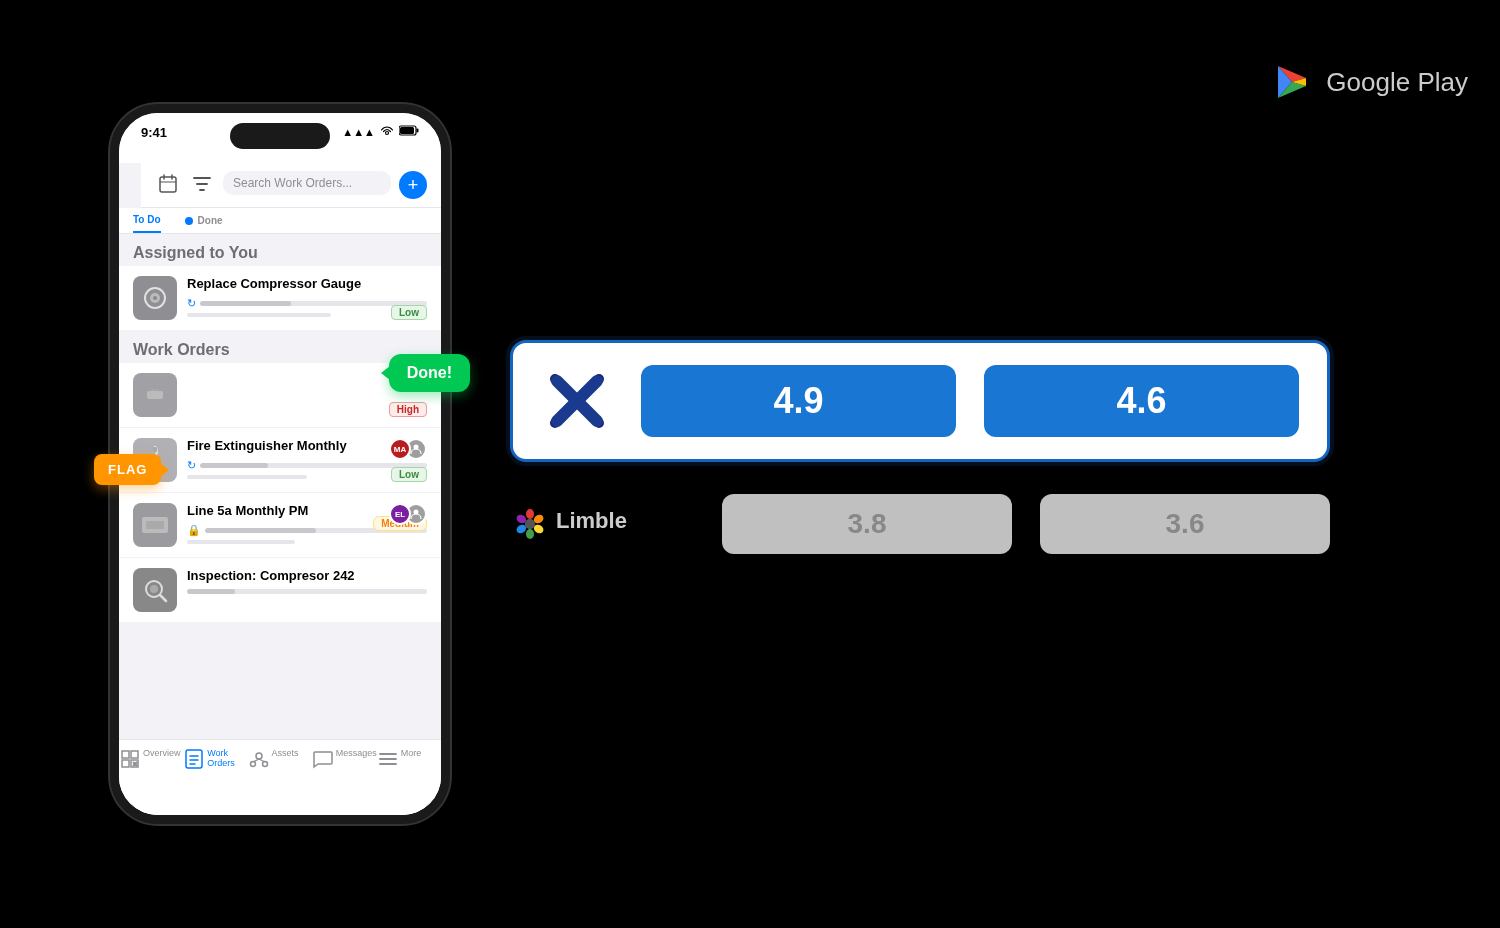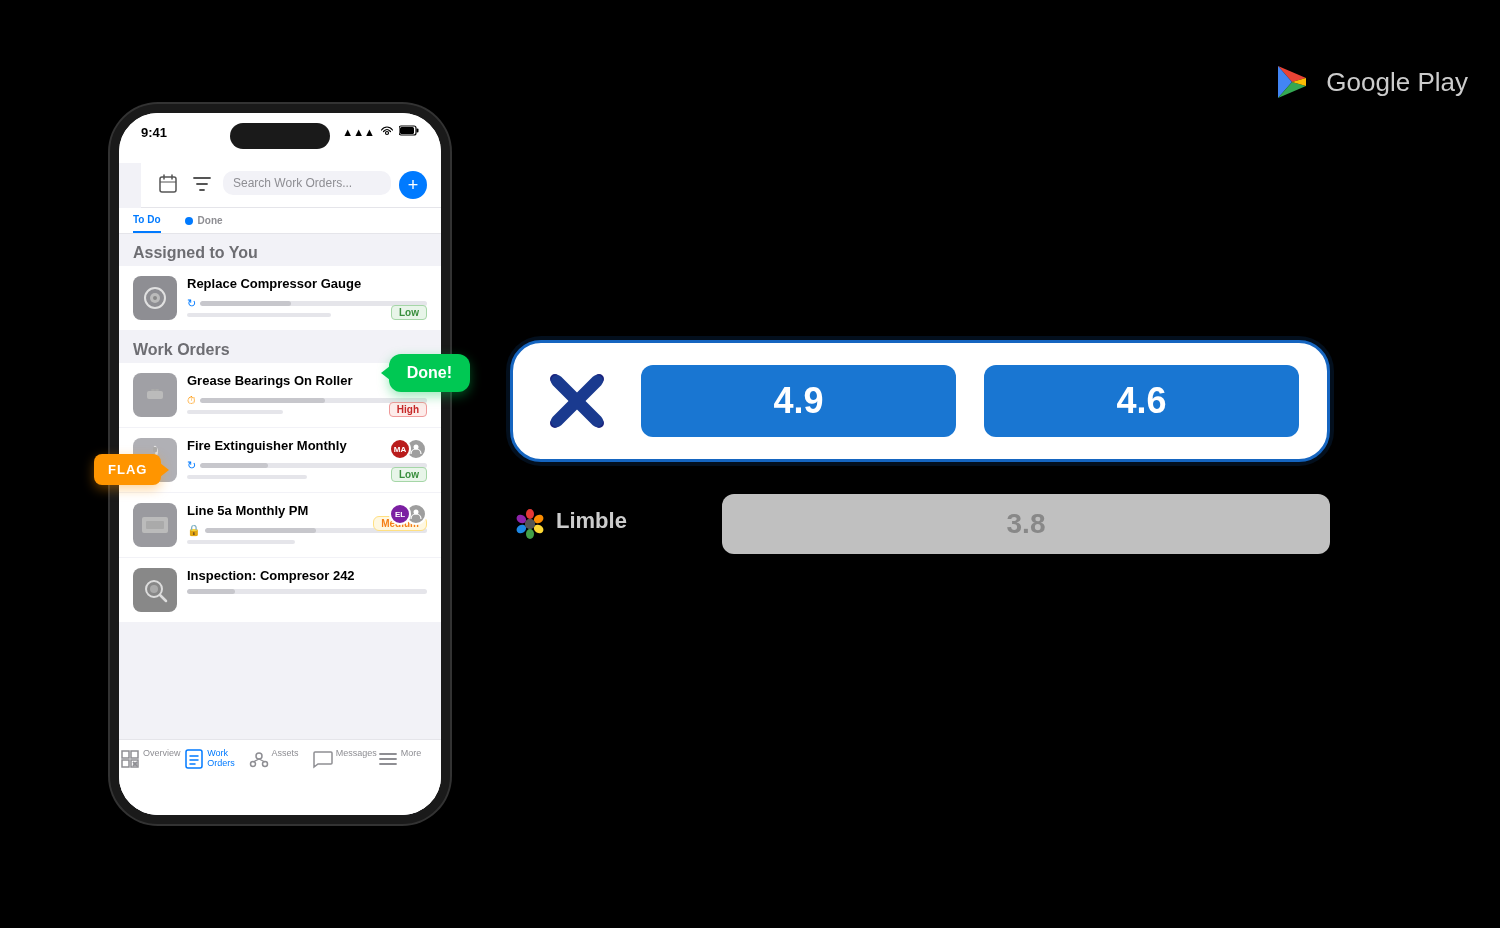--- a/index.html
+++ b/index.html
@@ -370,21 +370,21 @@
     .gplay-text {
       font-size: 26px;
       color: #ccc;
       font-weight: 400;
     }
 
     
     .rating-card {
       width: 820px;
       background: #fff;
-      border-radius: 31px;
+      border-radius: 16px;
       border: 3px solid #1565c0;
       display: flex;
       align-items: center;
       padding: 22px 28px;
       gap: 28px;
       box-shadow: 0 0 0 4px rgba(21,101,192,0.15);
     }
 
     .x-logo {
       width: 72px;
@@ -539,30 +539,20 @@
         <span>Work Orders</span>
       </div>
 
       <div class="wo-item">
         <div class="wo-thumb bearing">
           <svg width="28" height="28" viewBox="0 0 28 28" fill="none">
             <rect x="6" y="10" width="16" height="8" rx="2" fill="#bbb"></rect>
             <rect x="10" y="8" width="4" height="2" rx="1" fill="#aaa"></rect>
             <rect x="14" y="8" width="4" height="2" rx="1" fill="#aaa"></rect>
           </svg>
-        </div>
-        <div class="wo-info">
-          <div class="wo-title">Grease Bearings On Roller</div>
-          <div class="wo-progress-row">
-            <span class="wo-progress-icon orange">⏱</span>
-            <div class="wo-bar-bg">
-              <div class="wo-bar-fill" style="width:55%"></div>
-            </div>
-          </div>
-          <div class="wo-sub-bar" style="width:40%"></div>
         </div>
         <span class="badge high">High</span>
       </div>
 
       <div class="wo-item">
         <div class="wo-thumb fire">
           <svg width="26" height="30" viewBox="0 0 26 30" fill="none">
             <path d="M13 2 Q16 5 14 10 Q12 14 14 18 Q16 22 13 26" stroke="#e0e0e0" stroke-width="2.5" stroke-linecap="round" fill="none"></path>
             <ellipse cx="13" cy="22" rx="7" ry="6" fill="#bbb"></ellipse>
             <rect x="11" y="2" width="4" height="5" rx="1" fill="#aaa"></rect>
@@ -744,14 +734,17 @@
         <ellipse cx="16" cy="6" rx="4" ry="5" fill="#8e24aa" transform="rotate(300 16 16)"></ellipse>
         <circle cx="16" cy="16" r="5" fill="#555"></circle>
       </svg>
       <span class="limble-name">Limble</span>
     </div>
 
     <div class="limble-rating-btn">
       <span class="score">3.8</span>
     </div>
 
+    <div class="limble-rating-btn">
+      <span class="score">3.6</span>
+    </div>
   </div>
 </div>
 
 </body></html>

